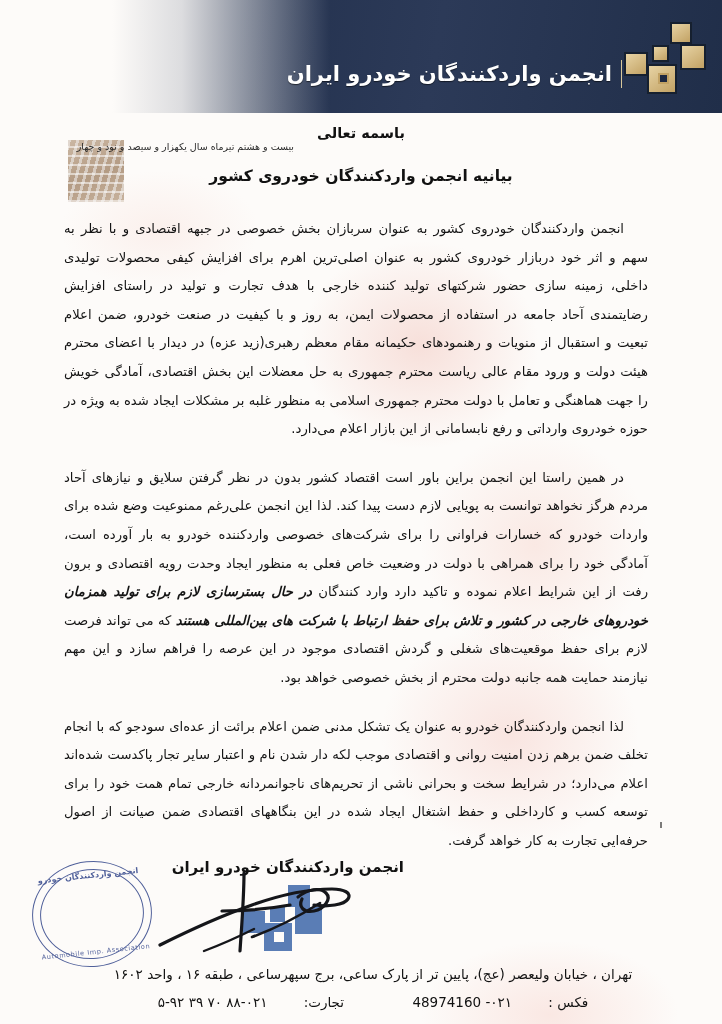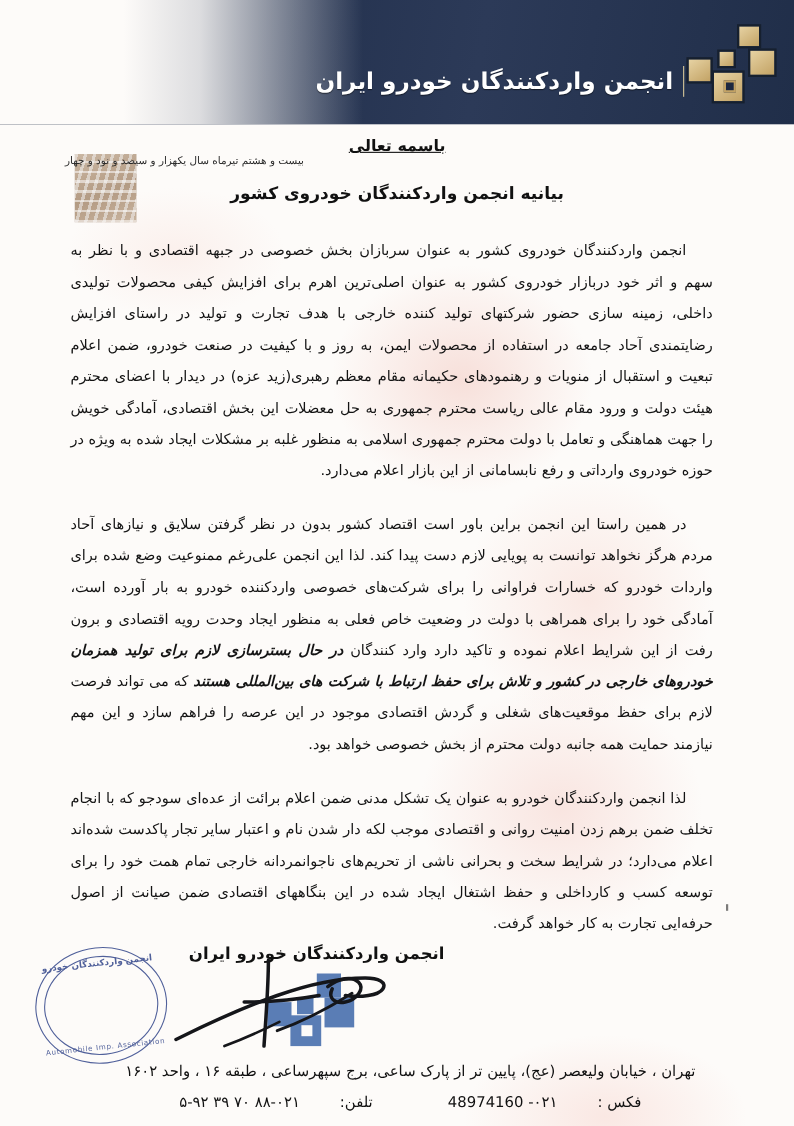--- a/index.html
+++ b/index.html
@@ -55,25 +55,25 @@
   .lg-a{right:16px;top:0px;width:22px;height:22px;}
   .lg-b{right:39px;top:23px;width:17px;height:17px;}
   .lg-c{right:2px;top:22px;width:26px;height:26px;}
   .lg-d{right:31px;top:42px;width:30px;height:30px;}
   .lg-e{right:60px;top:30px;width:24px;height:24px;}
   .lg-hole{right:39px;top:51px;width:11px;height:11px;background:#1d2840 !important;border:2px solid #c2a264 !important;}
 
   
   .doc{position:absolute;left:0;top:113px;width:722px;}
   .bismillah{
-    text-align:center;font-size:14.5px;font-weight:bold;margin-top:12px;color:#111;text-decoration:underline;
+    text-align:center;font-size:14.5px;font-weight:bold;margin-top:12px;color:#111;
   }
   .date-line{
     position:absolute;right:428px;top:28px;width:235px;
-    text-align:left;font-size:9.5px;color:#2a2a2a;
+    text-align:right;font-size:9.5px;color:#2a2a2a;
   }
   .doc-title{
     text-align:center;font-size:15.5px;font-weight:bold;margin-top:26px;color:#111;
   }
   .seal-swatch{
     position:absolute;left:68px;top:27px;width:56px;height:62px;
     background:
       repeating-linear-gradient(0deg,rgba(255,255,255,.55) 0 2px,rgba(0,0,0,0) 2px 9px),
       linear-gradient(160deg,#c9b7a6,#b09a86 55%,#c6b3a1);
     opacity:.95;
@@ -207,16 +207,16 @@
       <path d="M56 84 C72 78, 90 70, 106 62" stroke-width="2.4"></path>
     </g>
   </svg>
 </div>
 
 <div class="footer-lines">
   <div class="addr">تهران ، خیابان ولیعصر (عج)، پایین تر از پارک ساعی، برج سپهرساعی ، طبقه ۱۶ ، واحد ۱۶۰۲</div>
   <div class="tels">
     <span><span>فکس :</span>
       <span>۰۲۱- 48974160</span></span>
-    <span><span>تلفن:</span>
+    <span><span>تجارت:</span>
       <span>۰۲۱-۸۸ ۷۰ ۳۹ ۹۲-۵</span></span>
   </div>
 </div>
 
 </body></html>

